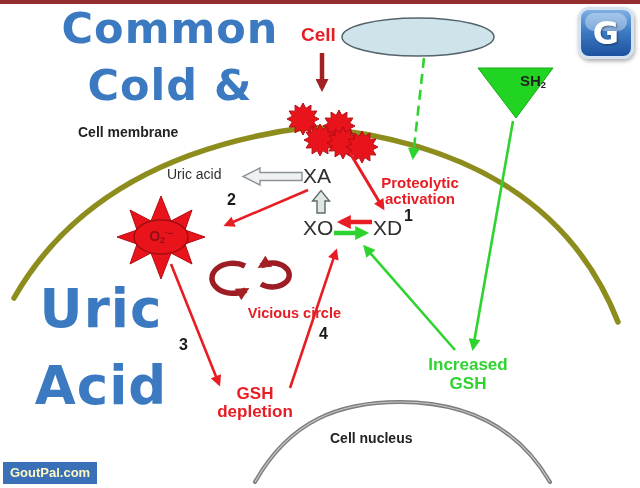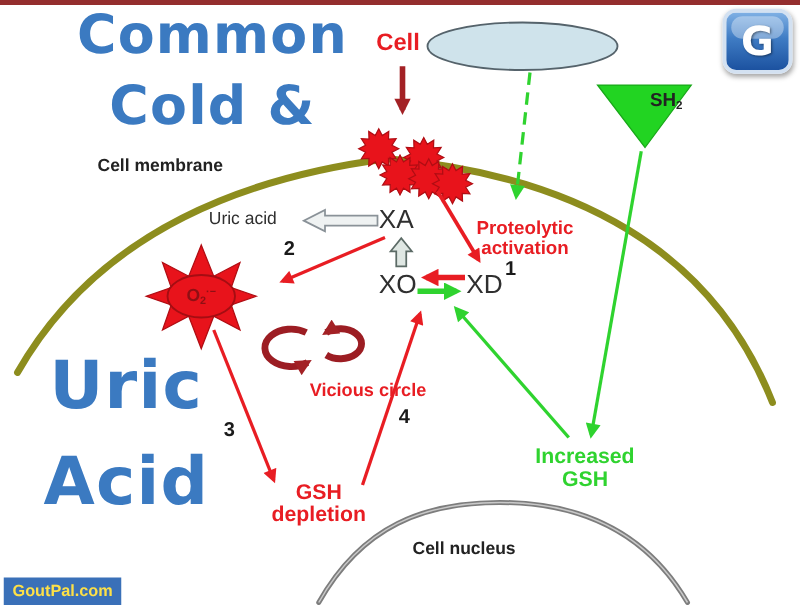--- a/index.html
+++ b/index.html
@@ -43,21 +43,21 @@
   .sup{font-size:62%;vertical-align:0.55em;}
   .glogo{
     position:absolute;left:578px;top:7px;width:50px;height:46px;border-radius:11px;
     background:linear-gradient(180deg,#7fb0e4 0%,#3f7cc4 45%,#1c52a0 100%);
     border:3px solid #d3e1f1;box-shadow:1px 2px 4px rgba(0,0,0,.35);
     display:flex;align-items:center;justify-content:center;
   }
   .glogo .shine{position:absolute;left:4px;top:3px;width:42px;height:18px;border-radius:10px;background:rgba(255,255,255,.35);}
   .glogo .g{position:relative;color:#fff;font-weight:bold;font-size:32px;font-family:"DejaVu Sans", sans-serif;text-shadow:1px 1px 2px rgba(0,0,0,.45);}
   .watermark{
-    position:absolute;left:3px;top:462px;background:#3a70b8;color:#fde047;
+    position:absolute;left:3px;top:462px;background:#3a70b8;color:#fef9c3;
     font-weight:bold;font-size:13px;padding:3px 7px 4px 7px;
   }
 </style>
 </head>
 <body>
 
 <div class="stage">
   <div class="topbar"></div>
 
   <svg class="layer" width="640" height="488" viewBox="0 0 640 488">

